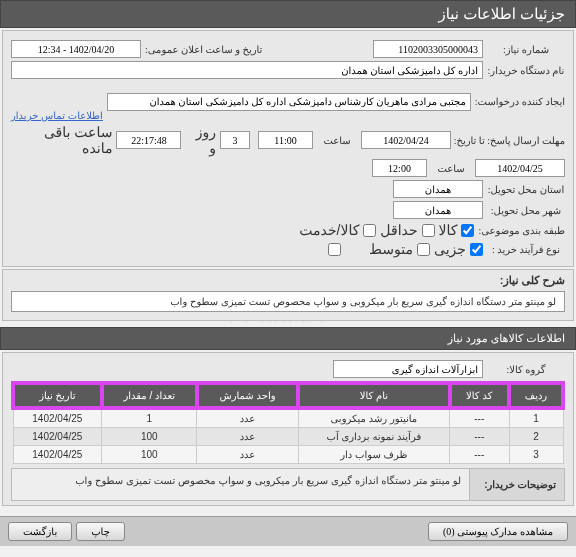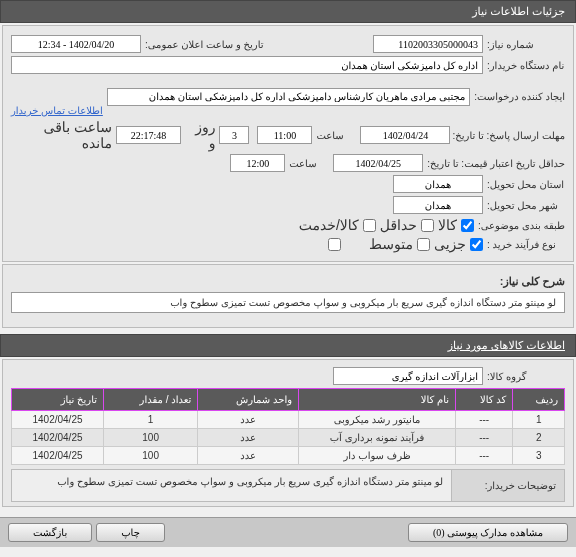--- a/index.html
+++ b/index.html
@@ -23,51 +23,51 @@
   pointer-events: none;
   z-index: 0;
   text-align: center;
   line-height: 1.5;
 }
 .container { position: relative; z-index: 1; }
 .header-bar {
   background: #5a5a5a;
   color: #fff;
   padding: 4px 10px;
-  font-size: 11px;
+  font-size: 15px;
   border: 1px solid #444;
 }
 .section {
   background: #e8e8e8;
   border: 1px solid #bbb;
   padding: 6px 8px;
   margin: 2px;
 }
 .dark-section {
   background: #5a5a5a;
   color: #fff;
   padding: 4px 10px;
   font-size: 11px;
   border: 1px solid #444;
   margin-top: 6px;
-  text-decoration: underline;
 }
 .row {
   display: flex;
   align-items: center;
   margin: 3px 0;
   gap: 4px;
   flex-wrap: nowrap;
 }
 .label {
   font-size: 10px;
   color: #333;
   white-space: nowrap;
-  text-align: left;
+  text-align: center;
   min-width: 78px;
+  font-family: Liberation Serif, serif;
 }
 .label-sm { min-width: 40px; }
 .input {
   border: 1px solid #999;
   background: #fff;
   padding: 1px 4px;
   font-size: 10px;
   font-family: Tahoma;
   height: 18px;
 }
@@ -90,43 +90,43 @@
 .table {
   width: 100%;
   border-collapse: collapse;
   font-size: 10px;
   margin-top: 2px;
 }
 .table th {
   background: #5a5a5a;
   color: #fff;
   padding: 5px 6px;
-  border: 1px solid #d946ef;
+  border: 4px solid #d946ef;
   font-weight: normal;
-  text-align: right;
+  text-align: center;
 }
 .table td {
   padding: 3px 6px;
   border: 1px solid #ccc;
   text-align: center;
   background: #f5f5f5;
 }
 .table tr:nth-child(even) td { background: #e5e5e5; }
 .buyer-note {
   display: flex;
   border: 1px solid #bbb;
   margin-top: 4px;
 }
 .buyer-note-label {
   background: #d8d8d8;
   padding: 10px 8px;
   font-size: 10px;
-  font-weight: normal;
+  font-weight: bold;
   border-left: 1px solid #bbb;
-  width: 113px;
+  width: 95px;
   display: flex;
   align-items: center;
 }
 .buyer-note-text {
   padding: 6px 8px;
   font-size: 10px;
   flex: 1;
   background: #eee;
 }
 .footer {
@@ -134,21 +134,21 @@
   border-top: 1px solid #999;
   padding: 5px 8px;
   display: flex;
   justify-content: space-between;
   margin-top: 10px;
 }
 .btn {
   background: linear-gradient(#f8f8f8, #d8d8d8);
   border: 1px solid #888;
   border-radius: 3px;
-  padding: 3px 24px;
+  padding: 3px 14px;
   font-size: 10px;
   font-family: Tahoma;
   cursor: pointer;
 }
 .btn-group { display: flex; gap: 4px; }
 .spacer { flex: 1; }
 </style>
 </head>
 <body>
 
@@ -191,21 +191,20 @@
     <span class="label label-sm">ساعت</span>
     <input class="input input-time" readonly="" value="11:00" style="">
     <span class="spacer"></span>
     <input class="input" style="width: 30px; text-align: center;" readonly="" value="3">
     <span class="note">روز و</span>
     <input class="input" style="width: 65px; text-align: center;" readonly="" value="22:17:48">
     <span class="note">ساعت باقی مانده</span>
   </div>
 
   <div class="row">
-    <span class="label">حداقل تاریخ اعتبار قیمت: تا تاریخ:</span>
     <input class="input input-date" readonly="" value="1402/04/25" style="">
     <span class="label label-sm">ساعت</span>
     <input class="input input-time" readonly="" value="12:00" style="">
   </div>
 
   <div class="row">
     <span class="label">استان محل تحویل:</span>
     <input class="input input-city" readonly="" value="همدان" style="">
   </div>
 
@@ -229,21 +228,21 @@
     <input type="checkbox" class="checkbox" checked="" style="">
     <span class="note">جزیی</span>
     <input type="checkbox" class="checkbox" style="">
     <span class="note">متوسط</span>
     <span style="width:20px"></span>
     <input type="checkbox" class="checkbox" style="">
   </div>
 
 </div>
 
-<div class="section" style="padding:10px 8px">
+<div class="section" style="padding:4px 8px">
   <div style="font-size:11px;font-weight:bold;margin-bottom:3px">شرح کلی نیاز:</div>
   <div class="desc-box">لو مینتو متر دستگاه اندازه گیری سریع بار میکروبی و سواپ مخصوص تست تمیزی سطوح واب</div>
 </div>
 
 <div class="dark-section">اطلاعات کالاهای مورد نیاز</div>
 
 <div class="section" style="padding:4px 8px">
   <div class="row">
     <span class="label">گروه کالا:</span>
     <input class="input" style="width: 150px;" readonly="" value="ابزارآلات اندازه گیری">

